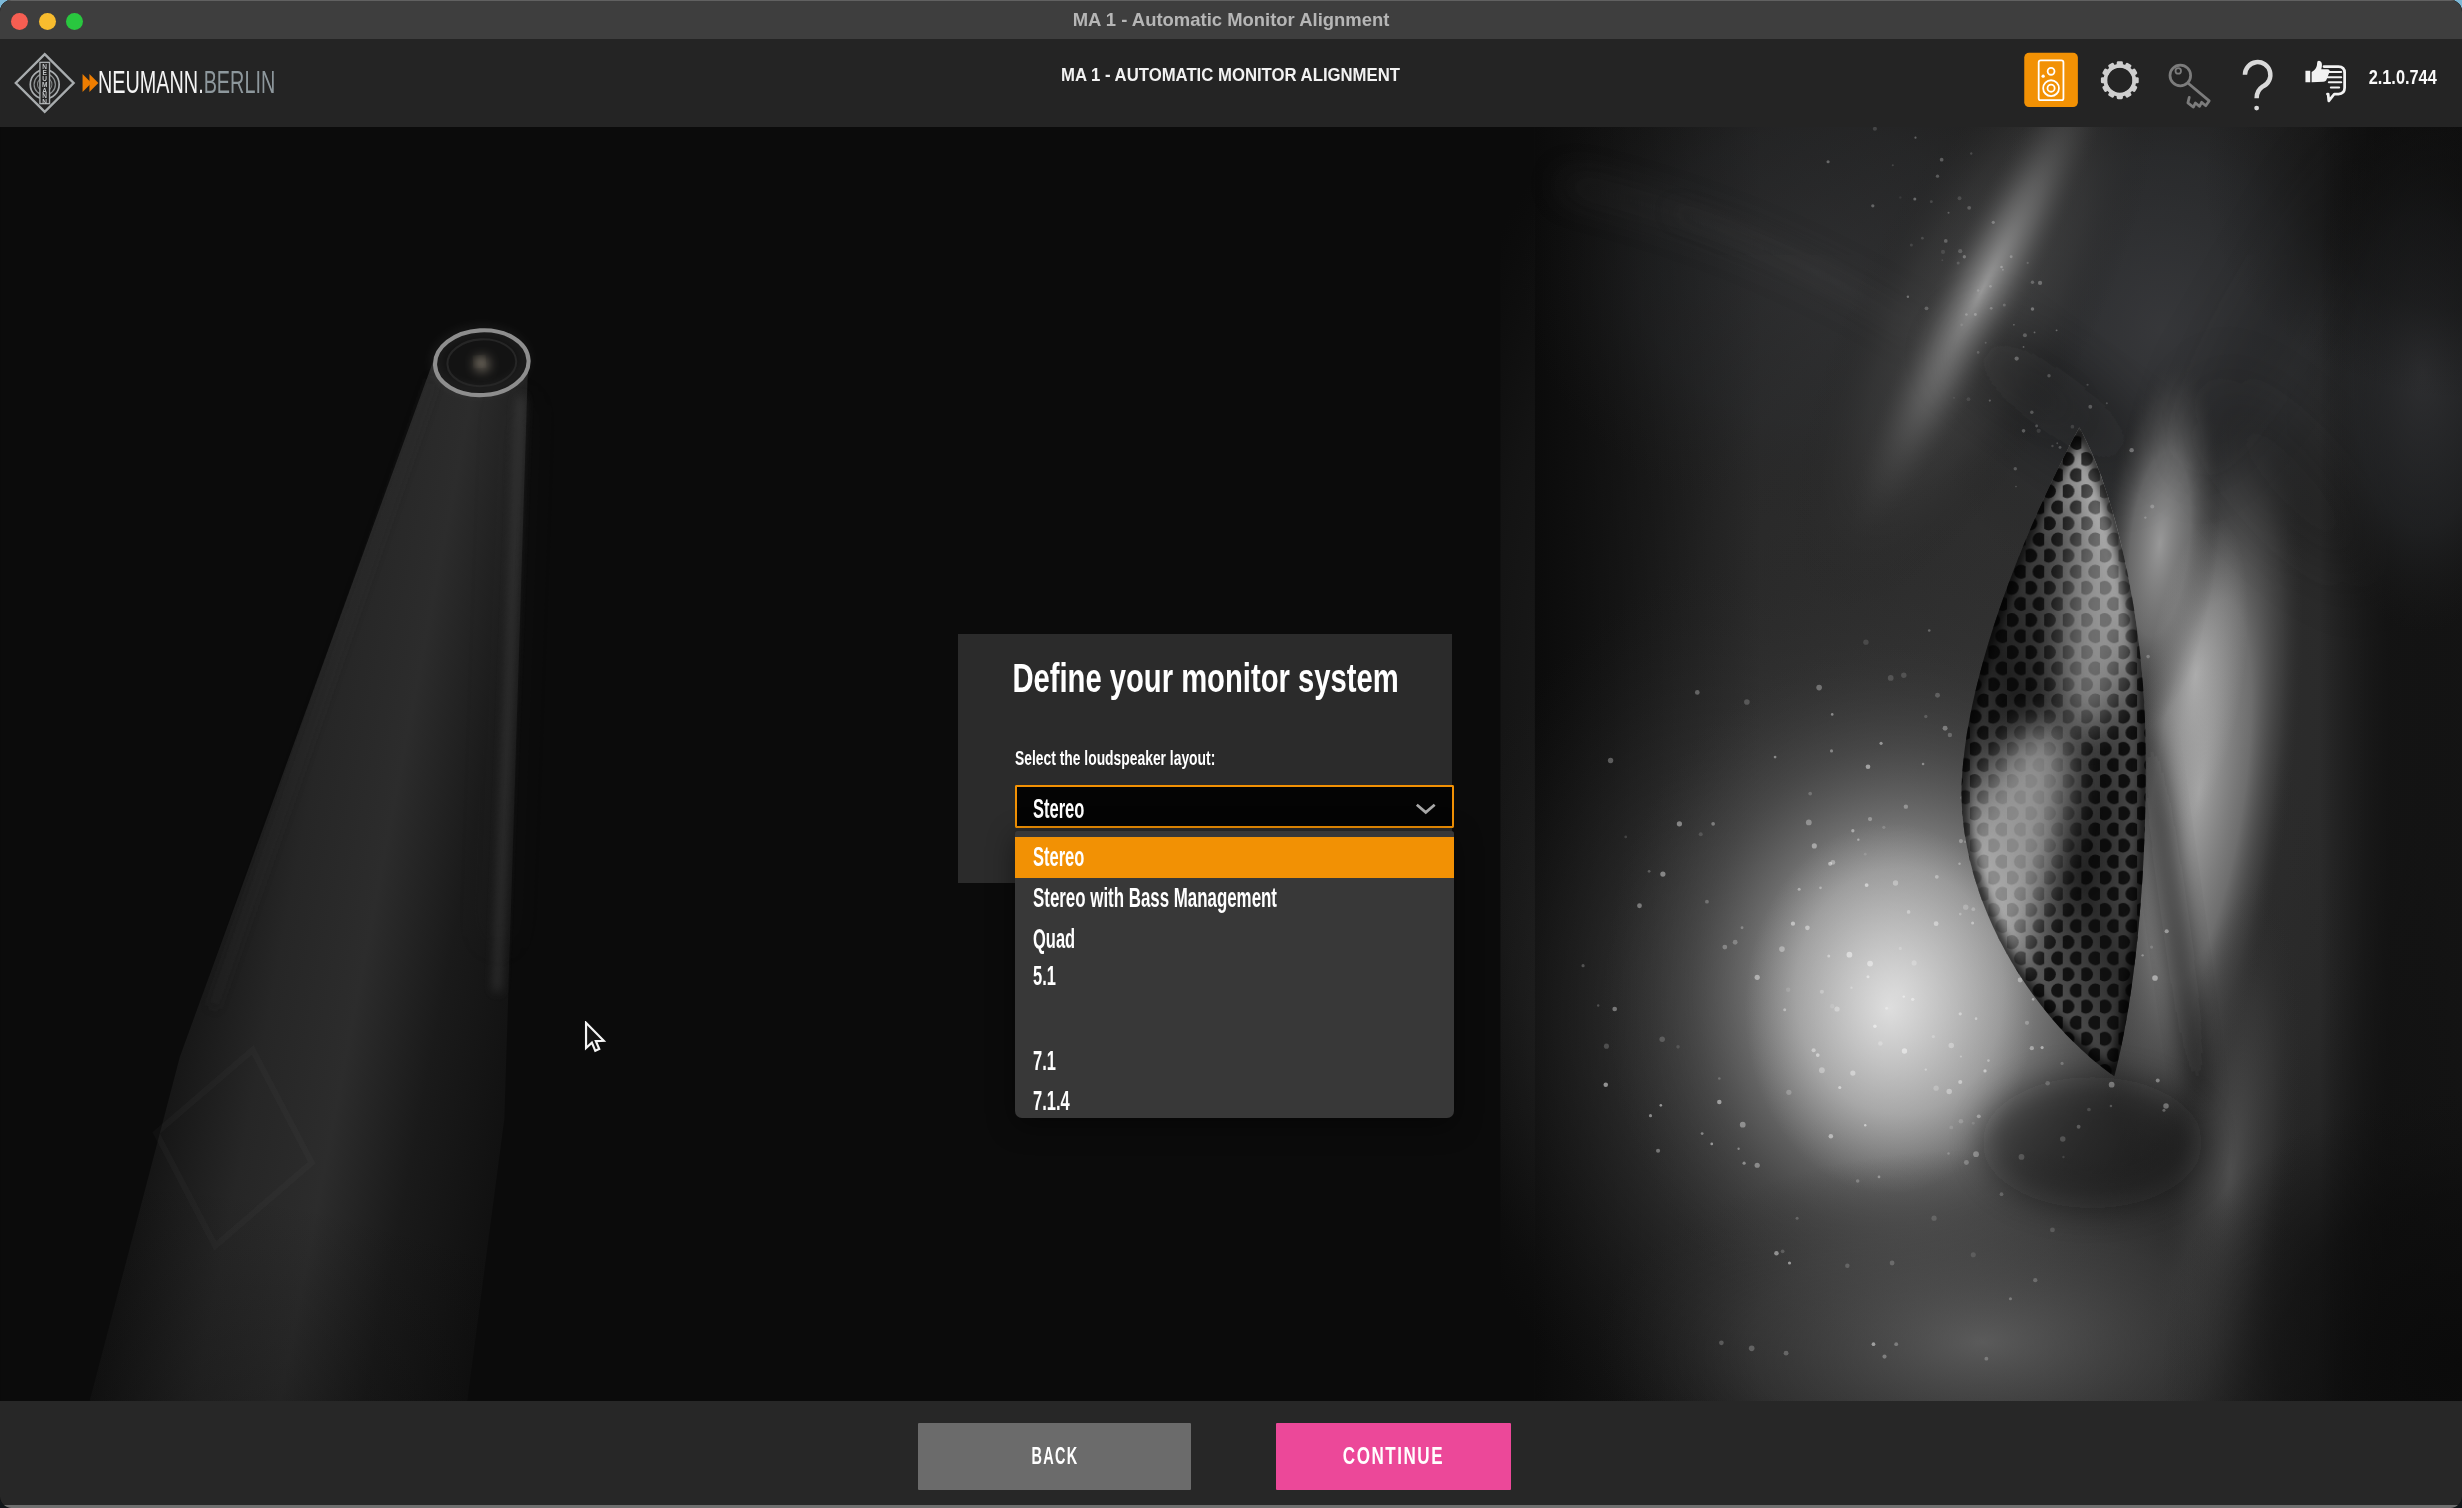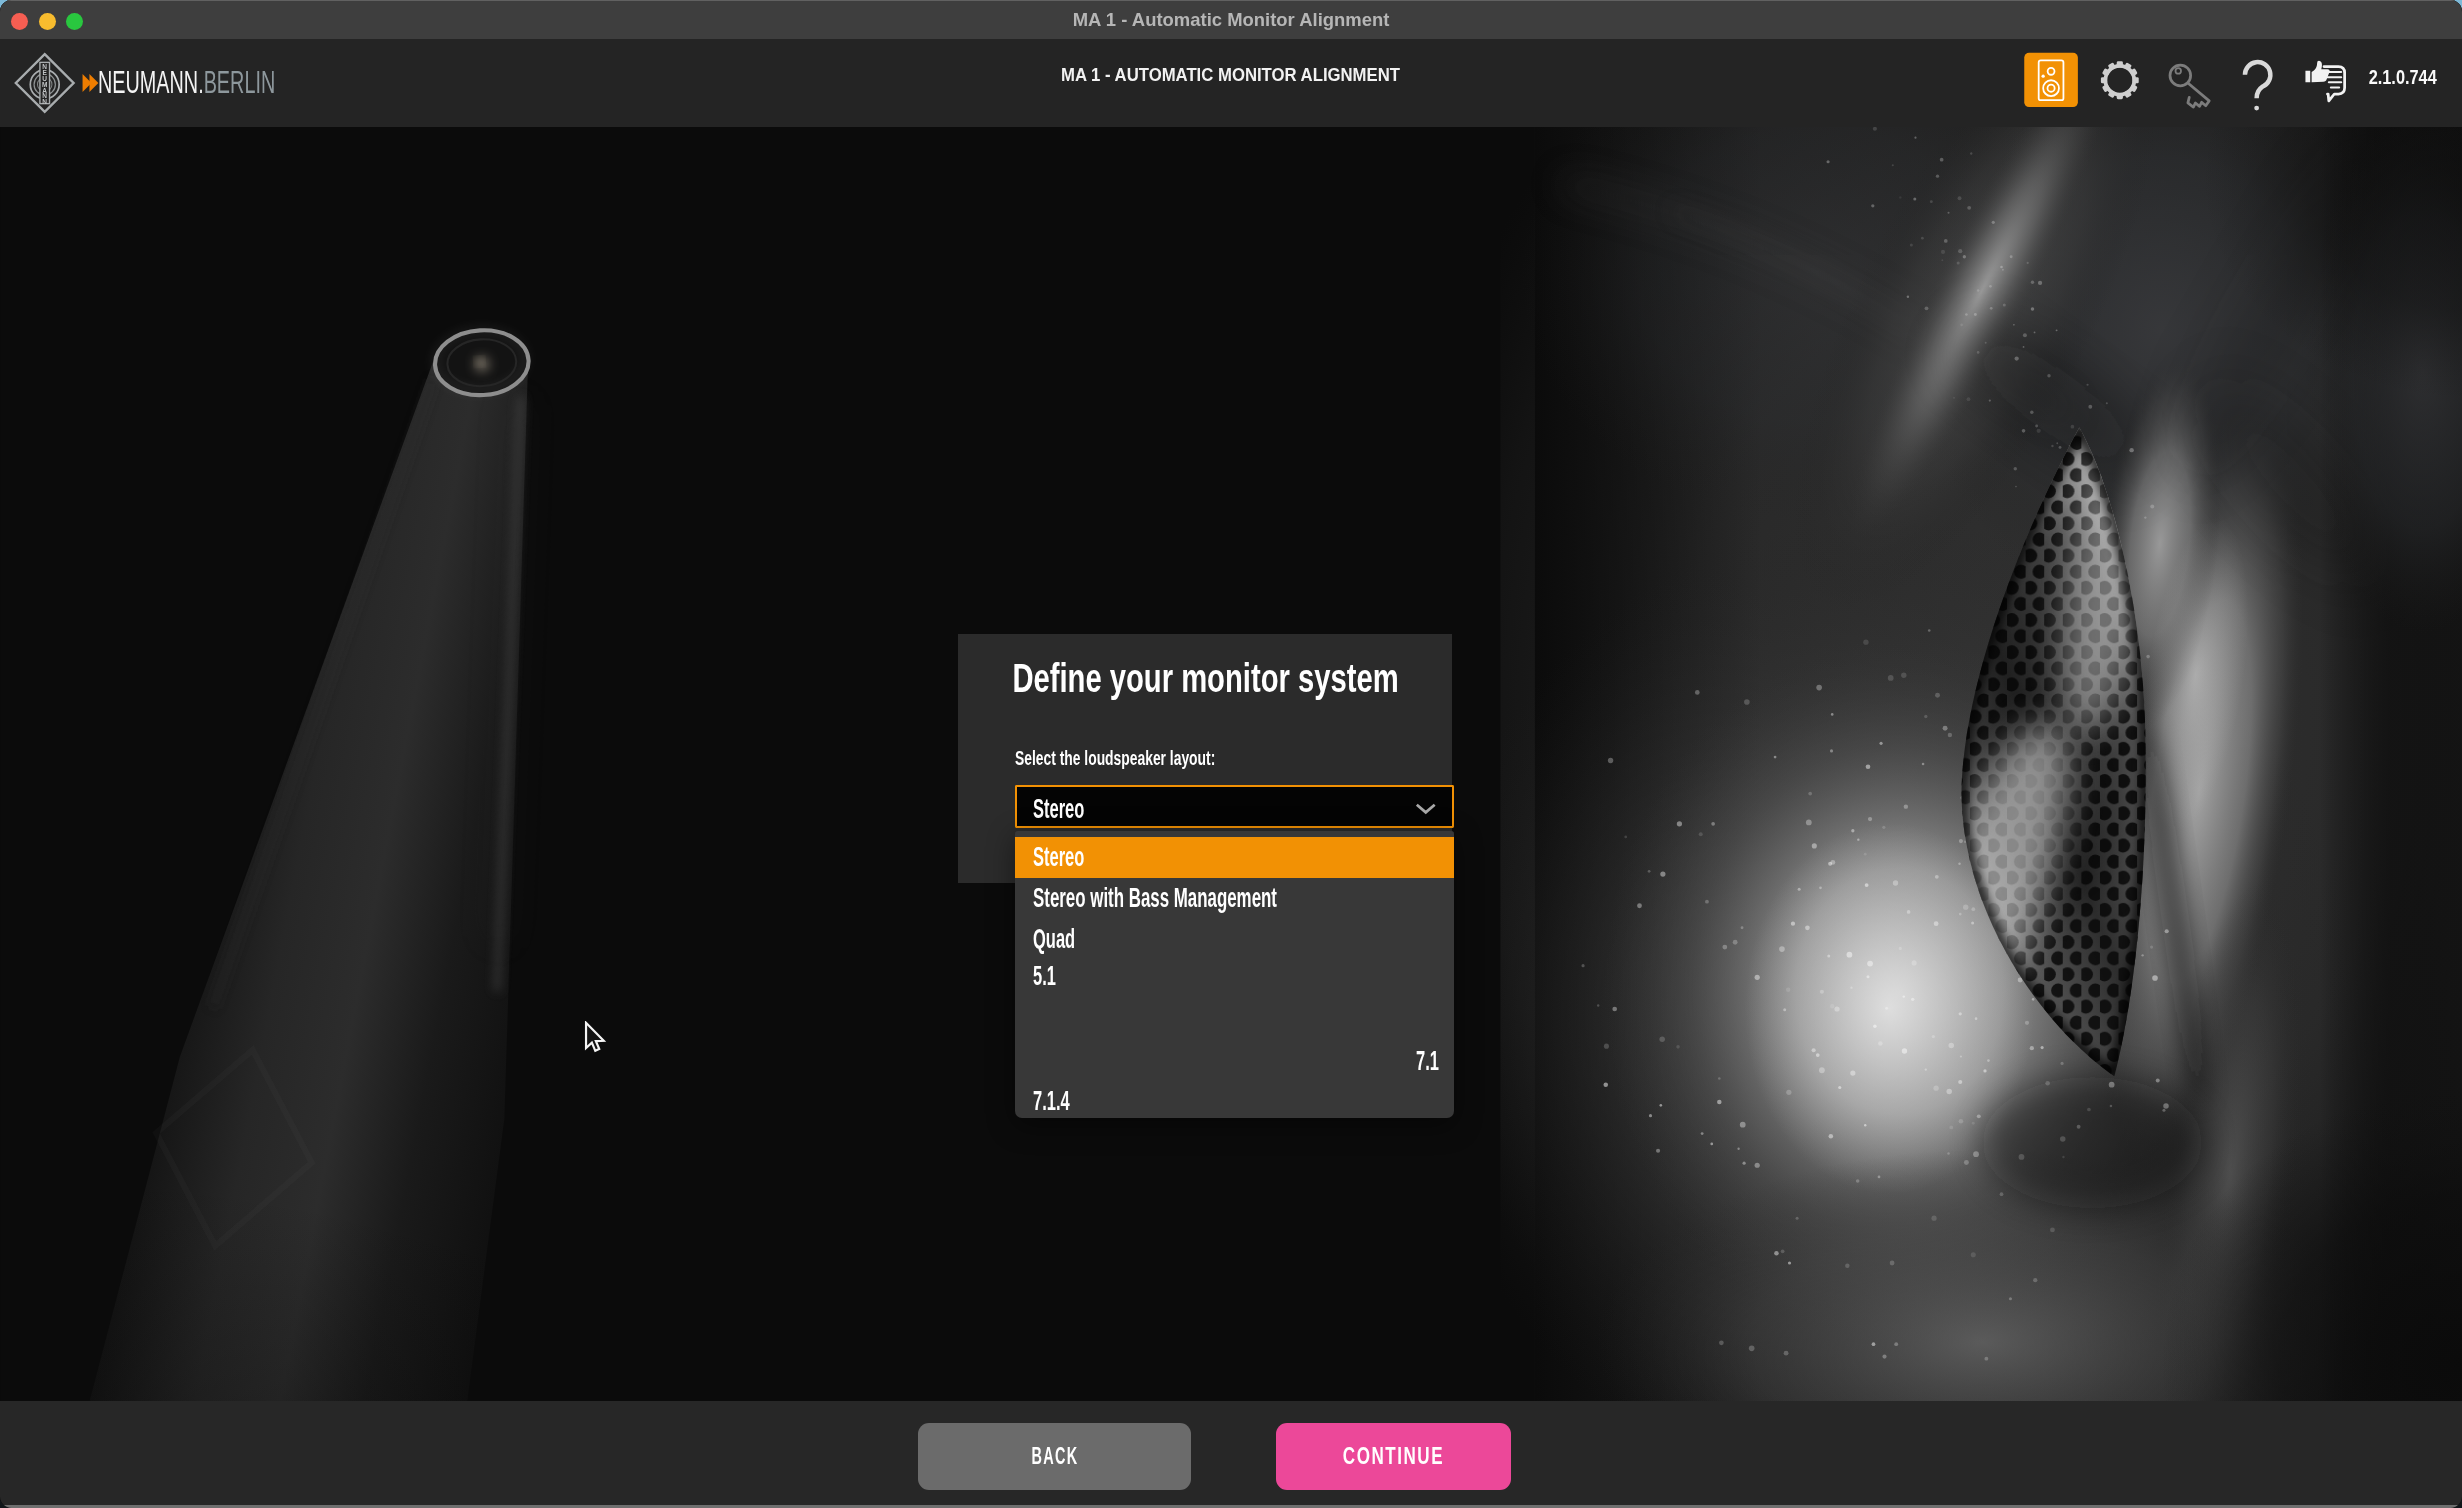--- a/index.html
+++ b/index.html
@@ -22,21 +22,21 @@
   .plabel{position:absolute;left:1015px;top:744px;color:#fff;font-weight:bold;font-size:20px;line-height:28px;white-space:nowrap;z-index:11;}
   .selbox{position:absolute;left:1015px;top:785px;width:439px;height:43px;background:#040404;
           border:2.1px solid #f29104;box-sizing:border-box;border-radius:1.4px;z-index:11;}
   .seltext{position:absolute;left:16px;top:2.1px;height:39px;display:flex;align-items:center;color:#fff;font-weight:bold;font-size:27.5px;}
   .dropdown{position:absolute;left:1015px;top:831px;width:439px;height:287px;background:#383838;box-shadow:0 6.9px 27.5px rgba(0,0,0,0.45);
             border-radius:2.8px 2.8px 6.9px 6.9px;z-index:12;}
   .drow{position:absolute;left:0;width:439px;height:41px;display:flex;align-items:center;}
   .drow span{margin-left:18px;color:#fff;font-weight:bold;font-size:27.5px;white-space:nowrap;transform-origin:left center;transform:scaleX(0.60);}
   .drow.hl{background:#f29104;}
   .bottombar{position:absolute;left:0;top:1401px;width:2462px;height:107px;background:#272727;z-index:28;}
-  .btn{position:absolute;top:22px;height:67px;border-radius:11px;display:flex;align-items:center;justify-content:center;
+  .btn{position:absolute;top:22px;height:67px;border-radius:1px;display:flex;align-items:center;justify-content:center;
        color:#fff;font-weight:bold;font-size:23.4px;}
   .btn.back{left:918px;width:273px;background:#6b6b6b;}
   .btn.cont{left:1276px;width:235px;background:#ec4899;}
   .bottomline{position:absolute;left:0;bottom:0;width:100%;height:2.8px;background:#6f6f6f;border-radius:0 0 11.7px 11.7px;}
   .sx{display:inline-block;transform-origin:center;}
   .sxl{display:inline-block;transform-origin:left center;}
 </style>
 </head>
 <body>
 <div class="window">
@@ -625,21 +625,21 @@
       </div>
     <div class="drow" style="top:87px;">
         <span>Quad</span>
       </div>
     <div class="drow" style="top:46px;">
         <span style="transform:scaleX(0.614);">Stereo with Bass Management</span>
       </div>
     <div class="drow" style="top:124px;">
         <span>5.1</span>
       </div>
-    <div class="drow" style="top:209px;justify-content:flex-end;">
+    <div class="drow" style="top:209px;">
         <span>7.1</span>
       </div>
     <div class="drow" style="top:249px;">
         <span>7.1.4</span>
       </div>
   </div>
 
   <div class="bottombar">
     <div class="btn back">
         <span class="sx" style="letter-spacing:2.1px;transform:scaleX(0.617);">BACK</span>

